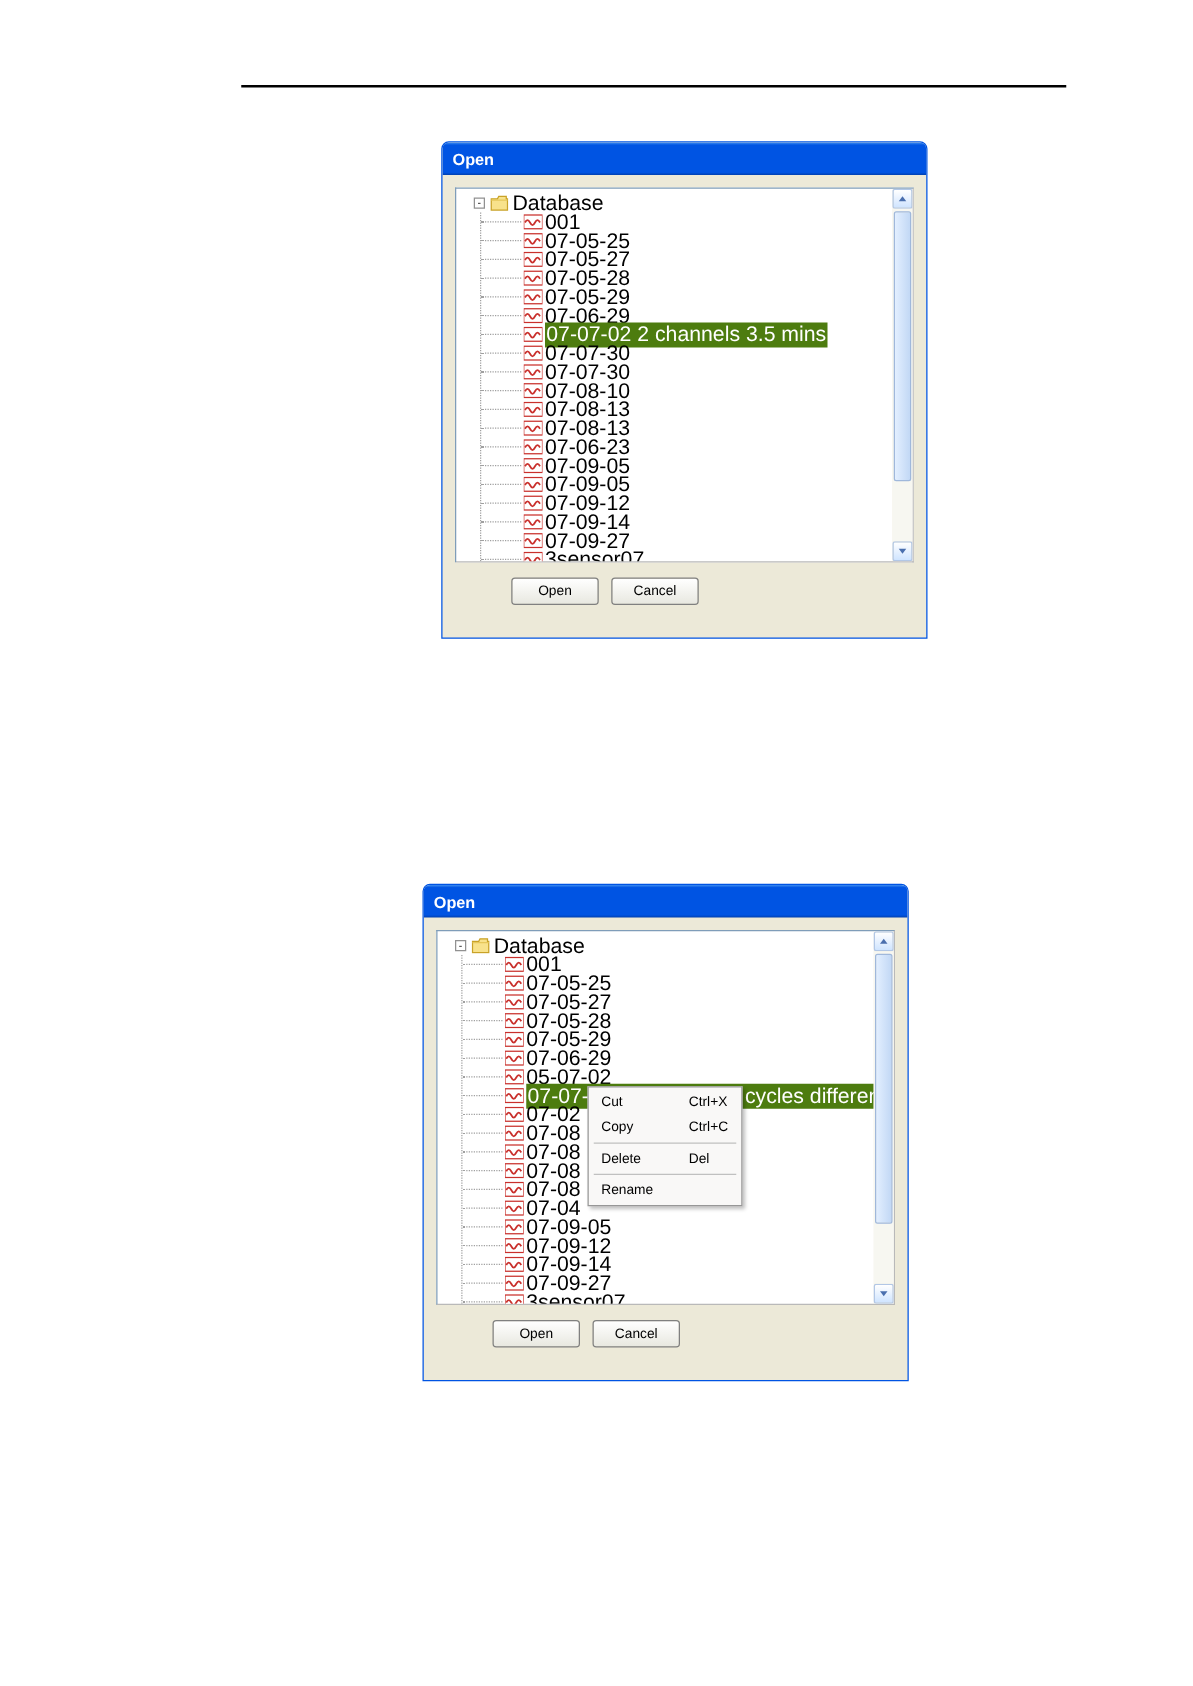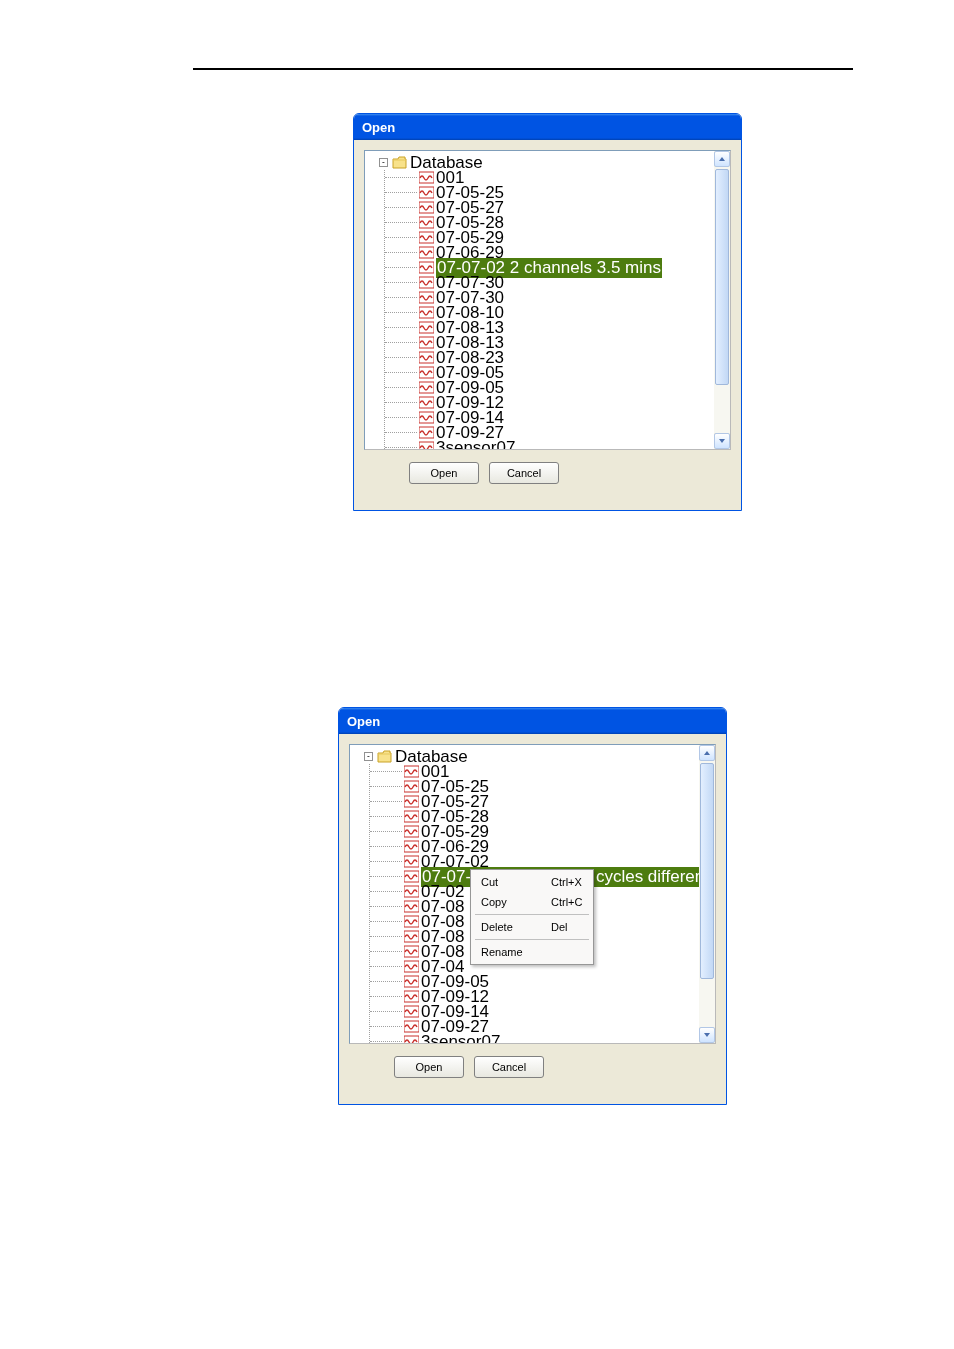--- a/index.html
+++ b/index.html
@@ -315,21 +315,21 @@
               </span>
               <span class="node-label">07-08-13</span>
             </div>
             <div class="node-row child-row">
               <span class="file-icon">
                 <svg width="15" height="13">
                   <rect x="0" y="1" width="15" height="11" fill="#fff" stroke="#c9302c"></rect>
                   <path d="M1 7 Q3 3 5 7 T9 7 T13 7" fill="none" stroke="#c9302c" stroke-width="1.4"></path>
                 </svg>
               </span>
-              <span class="node-label">07-08-23</span>
+              <span class="node-label">07-06-23</span>
             </div>
             <div class="node-row child-row">
               <span class="file-icon">
                 <svg width="15" height="13">
                   <rect x="0" y="1" width="15" height="11" fill="#fff" stroke="#c9302c"></rect>
                   <path d="M1 7 Q3 3 5 7 T9 7 T13 7" fill="none" stroke="#c9302c" stroke-width="1.4"></path>
                 </svg>
               </span>
               <span class="node-label">07-09-05</span>
             </div>
@@ -473,21 +473,21 @@
               </span>
               <span class="node-label">07-06-29</span>
             </div>
             <div class="node-row child-row">
               <span class="file-icon">
                 <svg width="15" height="13">
                   <rect x="0" y="1" width="15" height="11" fill="#fff" stroke="#c9302c"></rect>
                   <path d="M1 7 Q3 3 5 7 T9 7 T13 7" fill="none" stroke="#c9302c" stroke-width="1.4"></path>
                 </svg>
               </span>
-              <span class="node-label">07-07-02</span>
+              <span class="node-label">05-07-02</span>
             </div>
             <div class="node-row child-row">
               <span class="file-icon">
                 <svg width="15" height="13">
                   <rect x="0" y="1" width="15" height="11" fill="#fff" stroke="#c9302c"></rect>
                   <path d="M1 7 Q3 3 5 7 T9 7 T13 7" fill="none" stroke="#c9302c" stroke-width="1.4"></path>
                 </svg>
               </span>
               <span class="node-label sel">07-07-30 3 channels 3 cycles different</span>
             </div>

